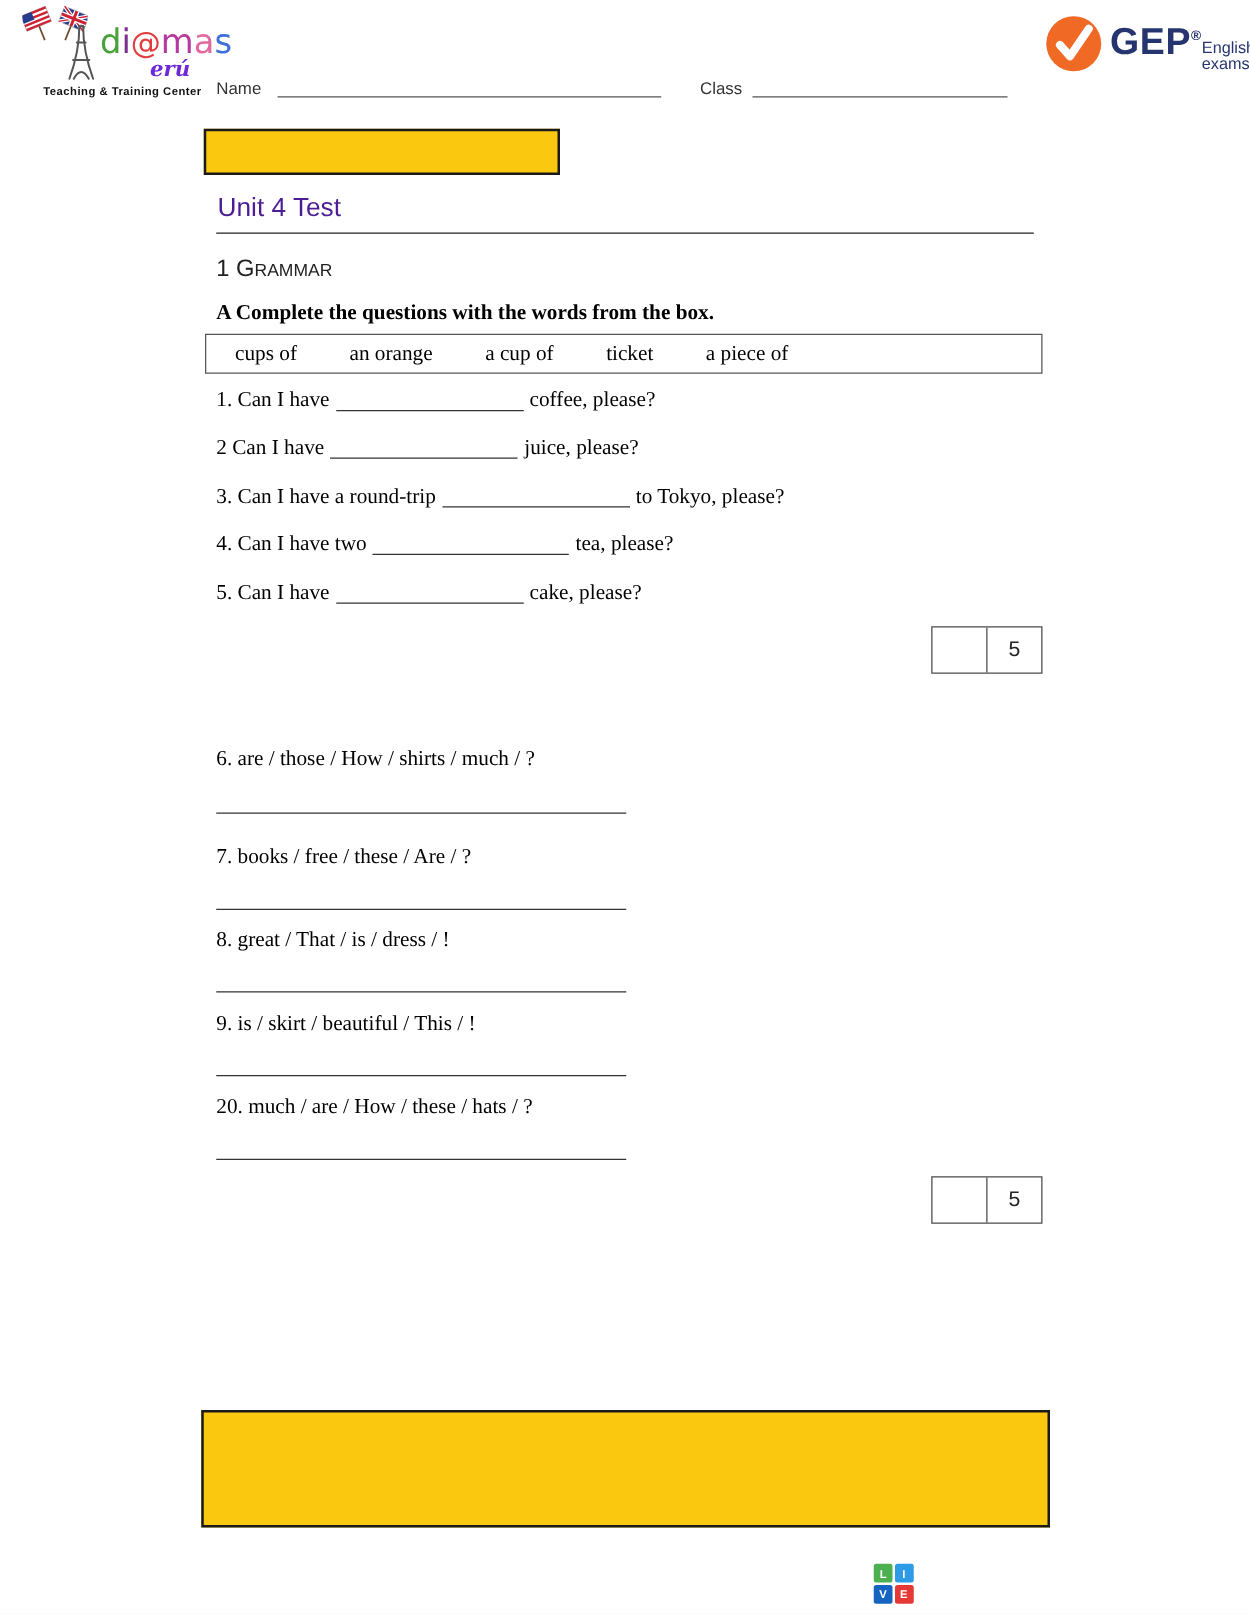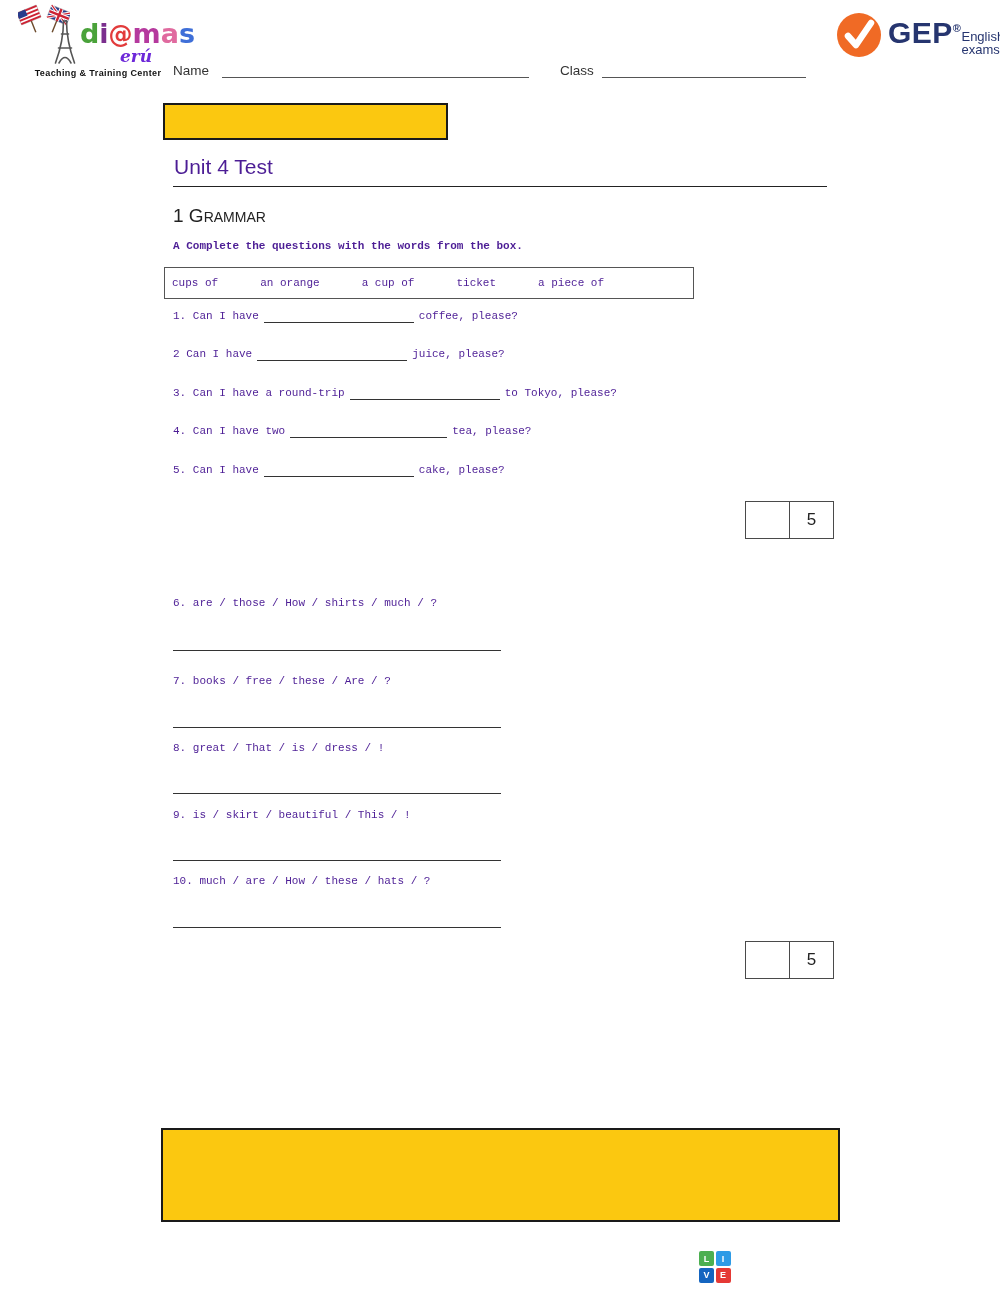--- a/index.html
+++ b/index.html
@@ -6,21 +6,21 @@
   body { background:#e8e8e8; font-family:"Liberation Sans", sans-serif; }
   .page {
     position:relative; width:1000px; height:1291px; margin:0 auto;
     background:#ffffff; overflow:hidden;
   }
 
   
   .school-logo { position:absolute; left:12px; top:4px; width:170px; height:76px; }
   .flags { position:absolute; left:6px; top:0; }
   .tower { position:absolute; left:40px; top:14px; }
-  .logo-word { position:absolute; left:68px; top:16px; font-size:27px; font-weight:bold;
+  .logo-word { position:absolute; left:68px; top:16px; font-size:27px; font-weight:normal;
                font-family:"DejaVu Sans", sans-serif; letter-spacing:0px; line-height:1;text-align:center; }
   .lc0{color:#4aa23a}.lc1{color:#7b2f8e}.lc2{color:#e23b3b;font-size:24px}
   .lc3{color:#b5399e}.lc4{color:#e06a9f}.lc5{color:#3f6fd8}
   .logo-country { position:absolute; left:108px; top:42px; font-family:"DejaVu Serif", serif;
                   font-style:italic; font-weight:bold; font-size:17px; color:#6d28d9; }
   .logo-sub { position:absolute; left:0px; top:64px; width:172px; text-align:center;
               font-size:9px; font-weight:bold; color:#111; letter-spacing:0.4px; }
 
   
   .gep { position:absolute; left:836px; top:12px; display:flex; align-items:center; gap:6px; }
@@ -39,28 +39,28 @@
   .ybox2 { left:161px; top:1128px; width:679px; height:94px; }
 
   
   .doc-title { position:absolute; left:174px; top:155px; font-size:21px; color:#4c1d95; }
   .title-rule { position:absolute; left:173px; top:186px; width:654px; border-top:1.5px solid #222; }
   .grammar-h { position:absolute; left:173px; top:205px; color:#222; }
   .grammar-h .big { font-size:19px; }
   .grammar-h .small { font-size:14px; }
 
   
-  .serif { font-family:Liberation Mono, monospace; font-size:11px; color:#4c1d95; }
+  .serif { font-family:Liberation Serif, serif; font-size:17px; color:#000000; }
   .instr { position:absolute; left:173px; font-weight:bold; }
   .instrA { top:240px; }
   .instrB { top:570px; }
 
-  .word-box { position:absolute; left:164px; top:267px; width:530px; height:32px;
+  .word-box { position:absolute; left:164px; top:267px; width:670px; height:32px;
               border:1.2px solid #555; display:flex; align-items:center;
-              padding-left:7px; column-gap:42px; }
+              padding-left:23px; column-gap:42px; }
 
   .qrow { position:absolute; left:173px; white-space:nowrap; }
   .blank { display:inline-block; width:150px; height:5px;
            border-bottom:1.2px solid #333; vertical-align:-4px; margin:0 5px; }
 
   .ans-line { position:absolute; left:173px; width:328px; border-bottom:1.2px solid #333; height:1px; }
 
   
   .score-box { position:absolute; left:745px; width:89px; height:38px;
                border:1.8px solid #4a4a4a; display:flex; background:#fff; }
@@ -179,21 +179,21 @@
 
   <div class="qrow serif" style="top:675px;">7. books / free / these / Are / ?</div>
   <div class="ans-line" style="top:727px;"></div>
 
   <div class="qrow serif" style="top:742px;">8. great / That / is / dress / !</div>
   <div class="ans-line" style="top:793px;"></div>
 
   <div class="qrow serif" style="top:809px;">9. is / skirt / beautiful / This / !</div>
   <div class="ans-line" style="top:860px;"></div>
 
-  <div class="qrow serif" style="top:875px;">10. much / are / How / these / hats / ?</div>
+  <div class="qrow serif" style="top:875px;">20. much / are / How / these / hats / ?</div>
   <div class="ans-line" style="top:927px;"></div>
 
   <div class="score-box score2">
     <div class="score-empty"></div>
     <div class="score-val">5</div>
   </div>
 
   <div class="lw">
     <span class="lw-icon">
       <span class="lw-tile t0">L</span>

